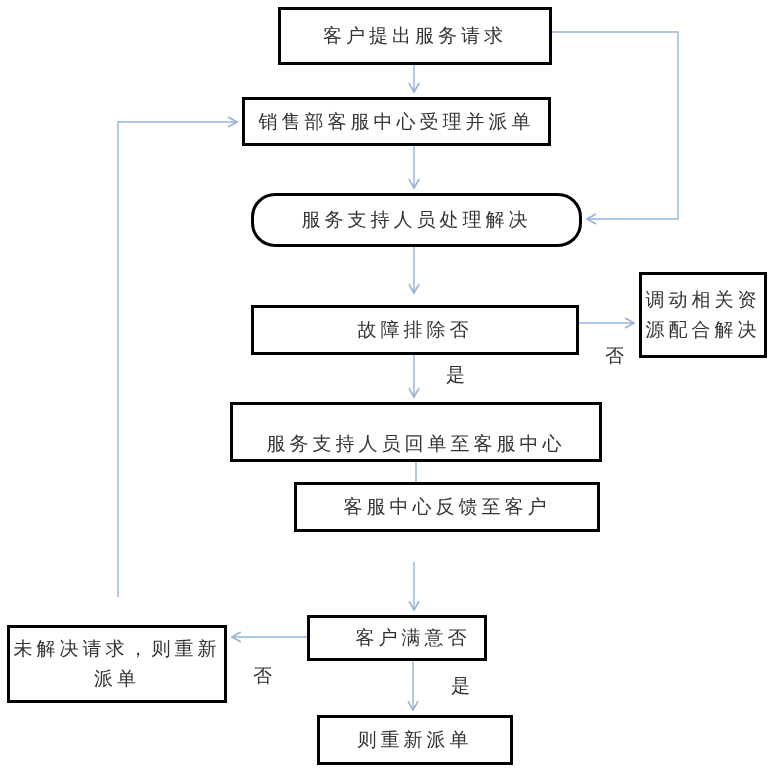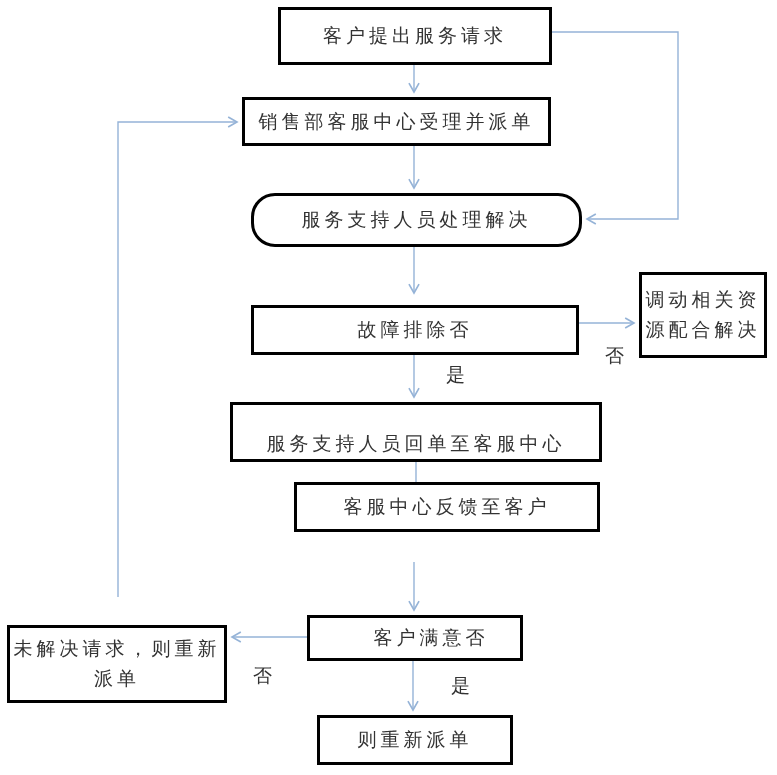--- a/index.html
+++ b/index.html
@@ -36,21 +36,21 @@
     color:var(--text);
   }
   
   #node-request      {left:278px;top:7px;  width:274px;height:58px;}
   #node-dispatch     {left:242px;top:97px; width:309px;height:49px;}
   #node-handle       {left:251px;top:193px;width:331px;height:54px;border-radius:24px;}
   #node-fault-check  {left:251px;top:305px;width:328px;height:50px;}
   #node-resources    {left:639px;top:272px;width:128px;height:86px;padding:0 1px;}
   #node-return-order {left:230px;top:402px;width:372px;height:60px;}
   #node-feedback     {left:262px;top:482px;width:306px;height:50px;margin-left:32px;}
-  #node-satisfy-check{left:307px;top:615px;width:216px;height:46px;padding-left:32px;}
+  #node-satisfy-check{left:307px;top:615px;width:180px;height:46px;padding-left:32px;}
   #node-redispatch   {left:7px;  top:597px;width:220px;height:78px;padding:0 1px;margin-top:28px;}
   #node-archive      {left:317px;top:715px;width:196px;height:50px;}
   
   #label-fault-yes   {left:446px;top:362px;}
   #label-fault-no    {left:605px;top:343px;}
   #label-satisfy-no  {left:253px;top:663px;}
   #label-satisfy-yes {left:451px;top:673px;}
 </style>
 </head>
 <body>

